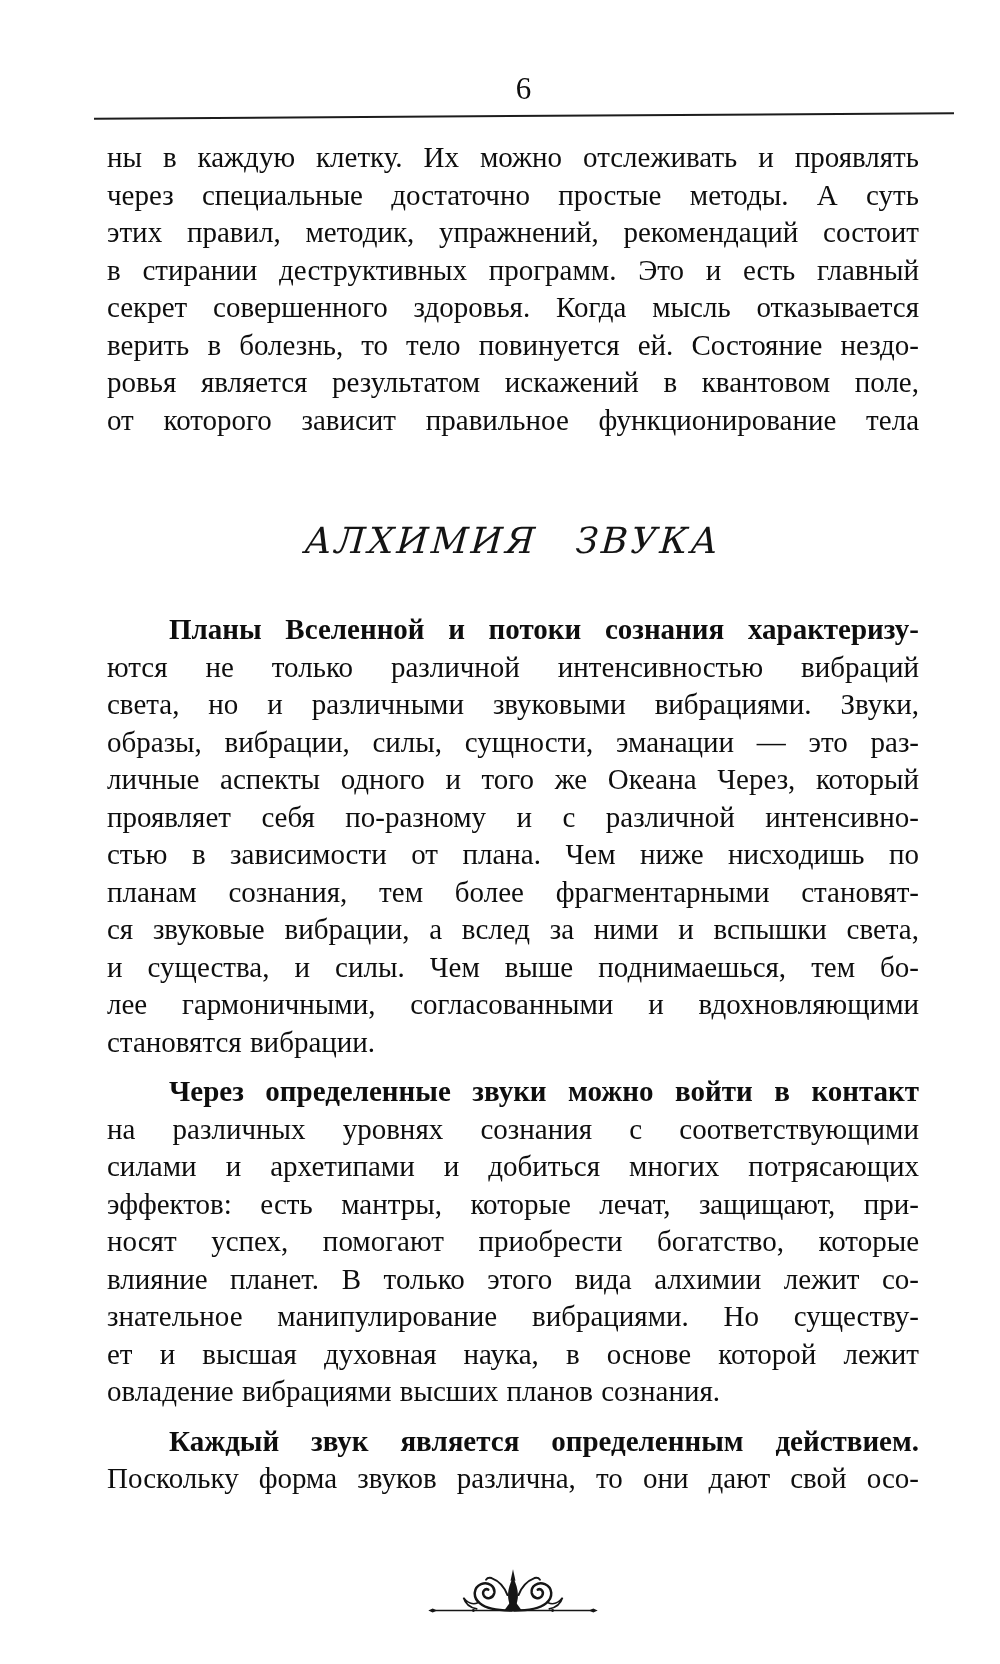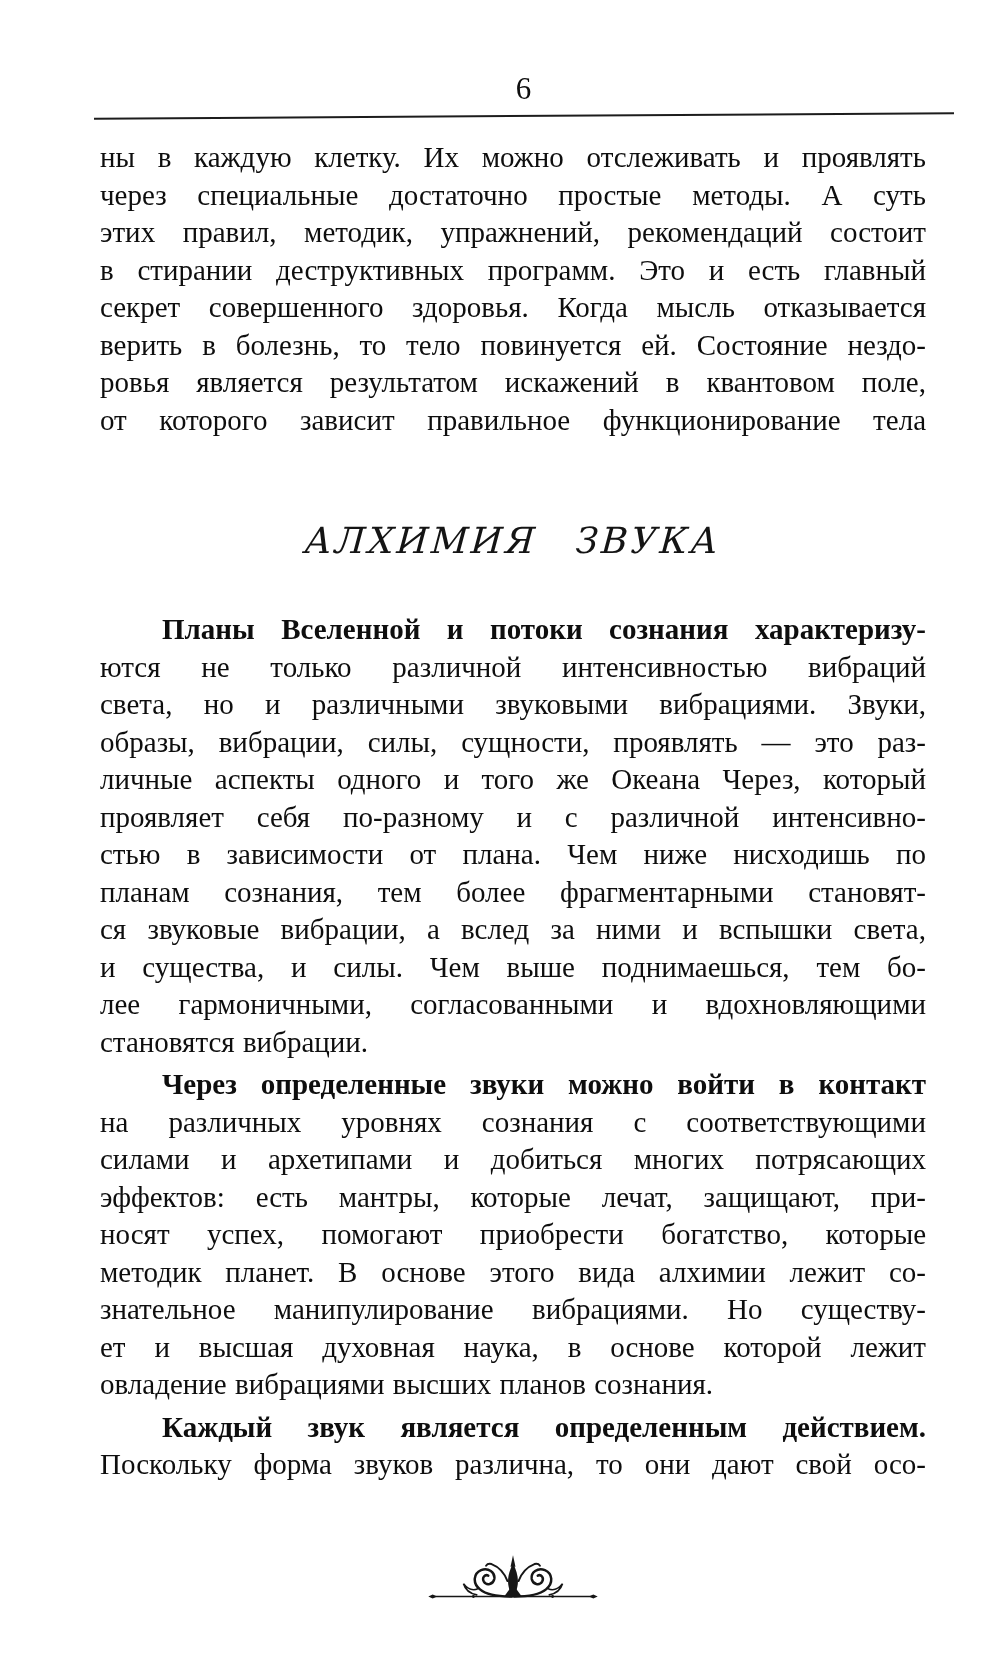--- a/index.html
+++ b/index.html
@@ -29,21 +29,21 @@
   }
 
   
   .text-column {
     width: 836px;
     margin-left: 95px;
     margin-top: 22px;
     font-size: 29px;
     line-height: 37.5px;
   }
-  .para { margin: 5px; }
+  .para { margin: 12px; }
   .line {
     text-align: justify;
     text-align-last: justify;
     white-space: normal;
     word-spacing: 1px;
   }
   .line.last { text-align-last: left; }
   .line.indent { text-indent: 62px; font-weight: bold; }
 
   
@@ -91,37 +91,37 @@
         <div class="line">ровья является результатом искажений в квантовом поле,</div>
         <div class="line">от которого зависит правильное функционирование тела</div>
       </div>
 
     <div class="section-heading">АЛХИМИЯ ЗВУКА</div>
 
     <div class="para">
         <div class="line indent">Планы Вселенной и потоки сознания характеризу-</div>
         <div class="line">ются не только различной интенсивностью вибраций</div>
         <div class="line">света, но и различными звуковыми вибрациями. Звуки,</div>
-        <div class="line">образы, вибрации, силы, сущности, проявлять — это раз-</div>
+        <div class="line">образы, вибрации, силы, сущности, эманации — это раз-</div>
         <div class="line">личные аспекты одного и того же Океана Через, который</div>
         <div class="line">проявляет себя по-разному и с различной интенсивно-</div>
         <div class="line">стью в зависимости от плана. Чем ниже нисходишь по</div>
         <div class="line">планам сознания, тем более фрагментарными становят-</div>
         <div class="line">ся звуковые вибрации, а вслед за ними и вспышки света,</div>
         <div class="line">и существа, и силы. Чем выше поднимаешься, тем бо-</div>
         <div class="line">лее гармоничными, согласованными и вдохновляющими</div>
         <div class="line last">становятся вибрации.</div>
       </div>
     <div class="para">
         <div class="line indent">Через определенные звуки можно войти в контакт</div>
         <div class="line">на различных уровнях сознания с соответствующими</div>
         <div class="line">силами и архетипами и добиться многих потрясающих</div>
         <div class="line">эффектов: есть мантры, которые лечат, защищают, при-</div>
         <div class="line">носят успех, помогают приобрести богатство, которые</div>
-        <div class="line">методик планет. В основе этого вида алхимии лежит со-</div>
+        <div class="line">влияние планет. В только этого вида алхимии лежит со-</div>
         <div class="line">знательное манипулирование вибрациями. Но существу-</div>
         <div class="line">ет и высшая духовная наука, в основе которой лежит</div>
         <div class="line last">овладение вибрациями высших планов сознания.</div>
       </div>
     <div class="para">
         <div class="line indent">Каждый звук является определенным действием.</div>
         <div class="line">Поскольку форма звуков различна, то они дают свой осо-</div>
       </div>
   </div>
 

